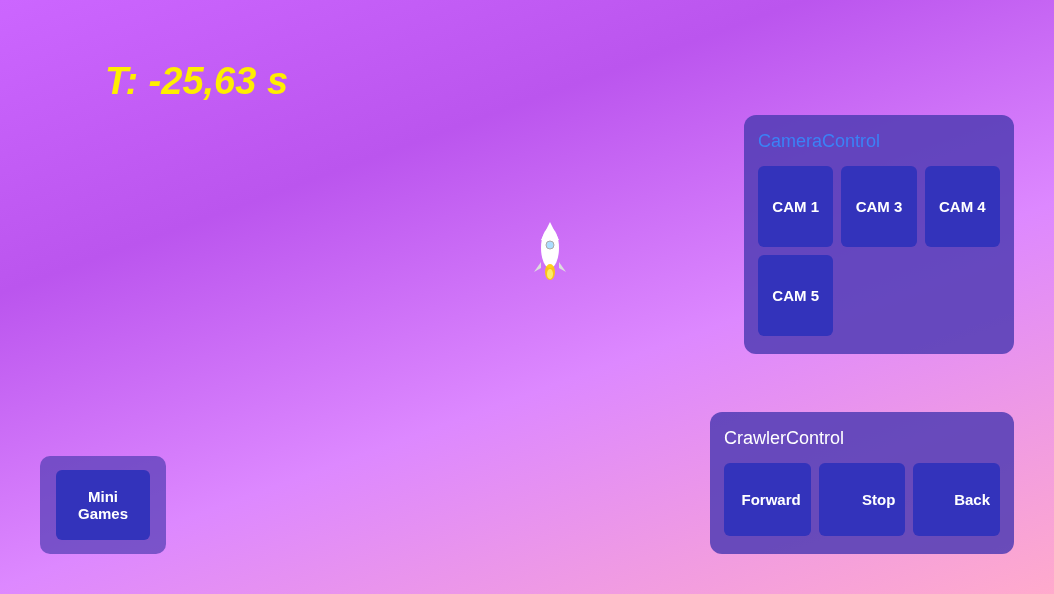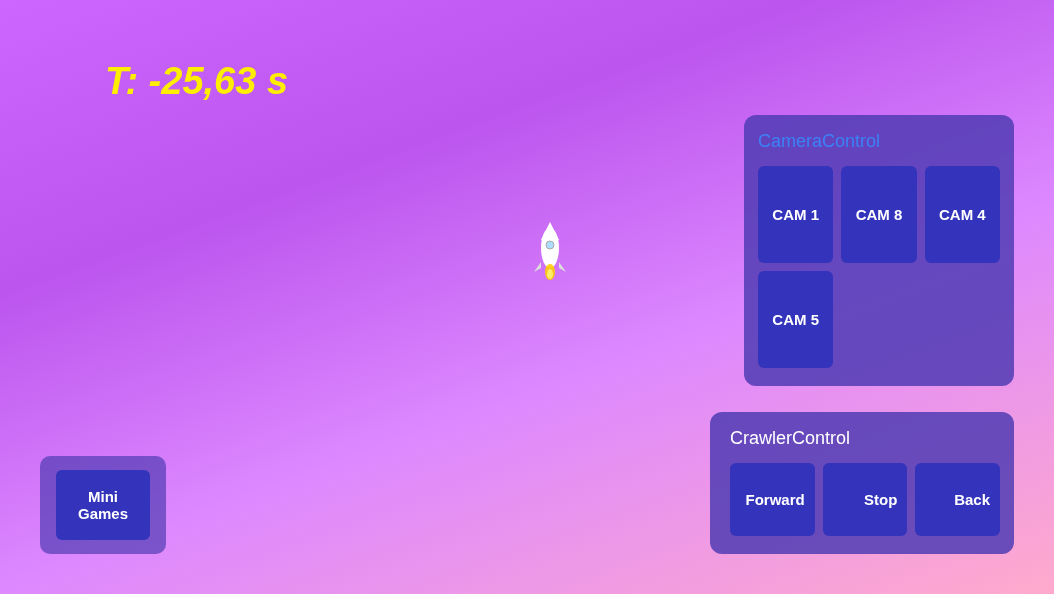--- a/index.html
+++ b/index.html
@@ -55,36 +55,36 @@
       display: grid;
       grid-template-columns: repeat(3, 1fr);
       gap: 8px;
     }
 
     .cam-btn {
       background: #3333bb;
       color: white;
       border: none;
       border-radius: 6px;
-      padding: 40px 10px;
+      padding: 32px 10px;
       font-size: 15px;
       font-weight: bold;
       cursor: pointer;
       text-align: center;
     }
 
     
     #crawler-control {
       position: absolute;
       bottom: 40px;
       right: 40px;
       width: 304px;
       background: rgba(80, 60, 180, 0.85);
       border-radius: 12px;
-      padding: 16px 14px 18px 20px;
+      padding: 16px 14px 18px 14px;
     }
 
     #crawler-control-title {
       color: white;
       font-size: 18px;
       margin-bottom: 14px;
       font-weight: normal;
     }
 
     .crawler-grid {
@@ -150,21 +150,21 @@
 
     <ellipse cx="20" cy="52" rx="5" ry="8" fill="#ffcc00" opacity="0.9"></ellipse>
     <ellipse cx="20" cy="54" rx="3" ry="5" fill="#ffff88" opacity="0.7"></ellipse>
   </svg>
 </div>
 
 <div id="camera-control">
   <div id="camera-control-title">CameraControl</div>
   <div class="cam-grid">
     <button class="cam-btn">CAM 1</button>
-    <button class="cam-btn">CAM 8</button>
+    <button class="cam-btn">CAM 3</button>
     <button class="cam-btn">CAM 4</button>
     <button class="cam-btn">CAM 5</button>
   </div>
 </div>
 
 <div id="crawler-control">
   <div id="crawler-control-title">CrawlerControl</div>
   <div class="crawler-grid">
     <button class="crawler-btn">Forward</button>
     <button class="crawler-btn">Stop</button>

